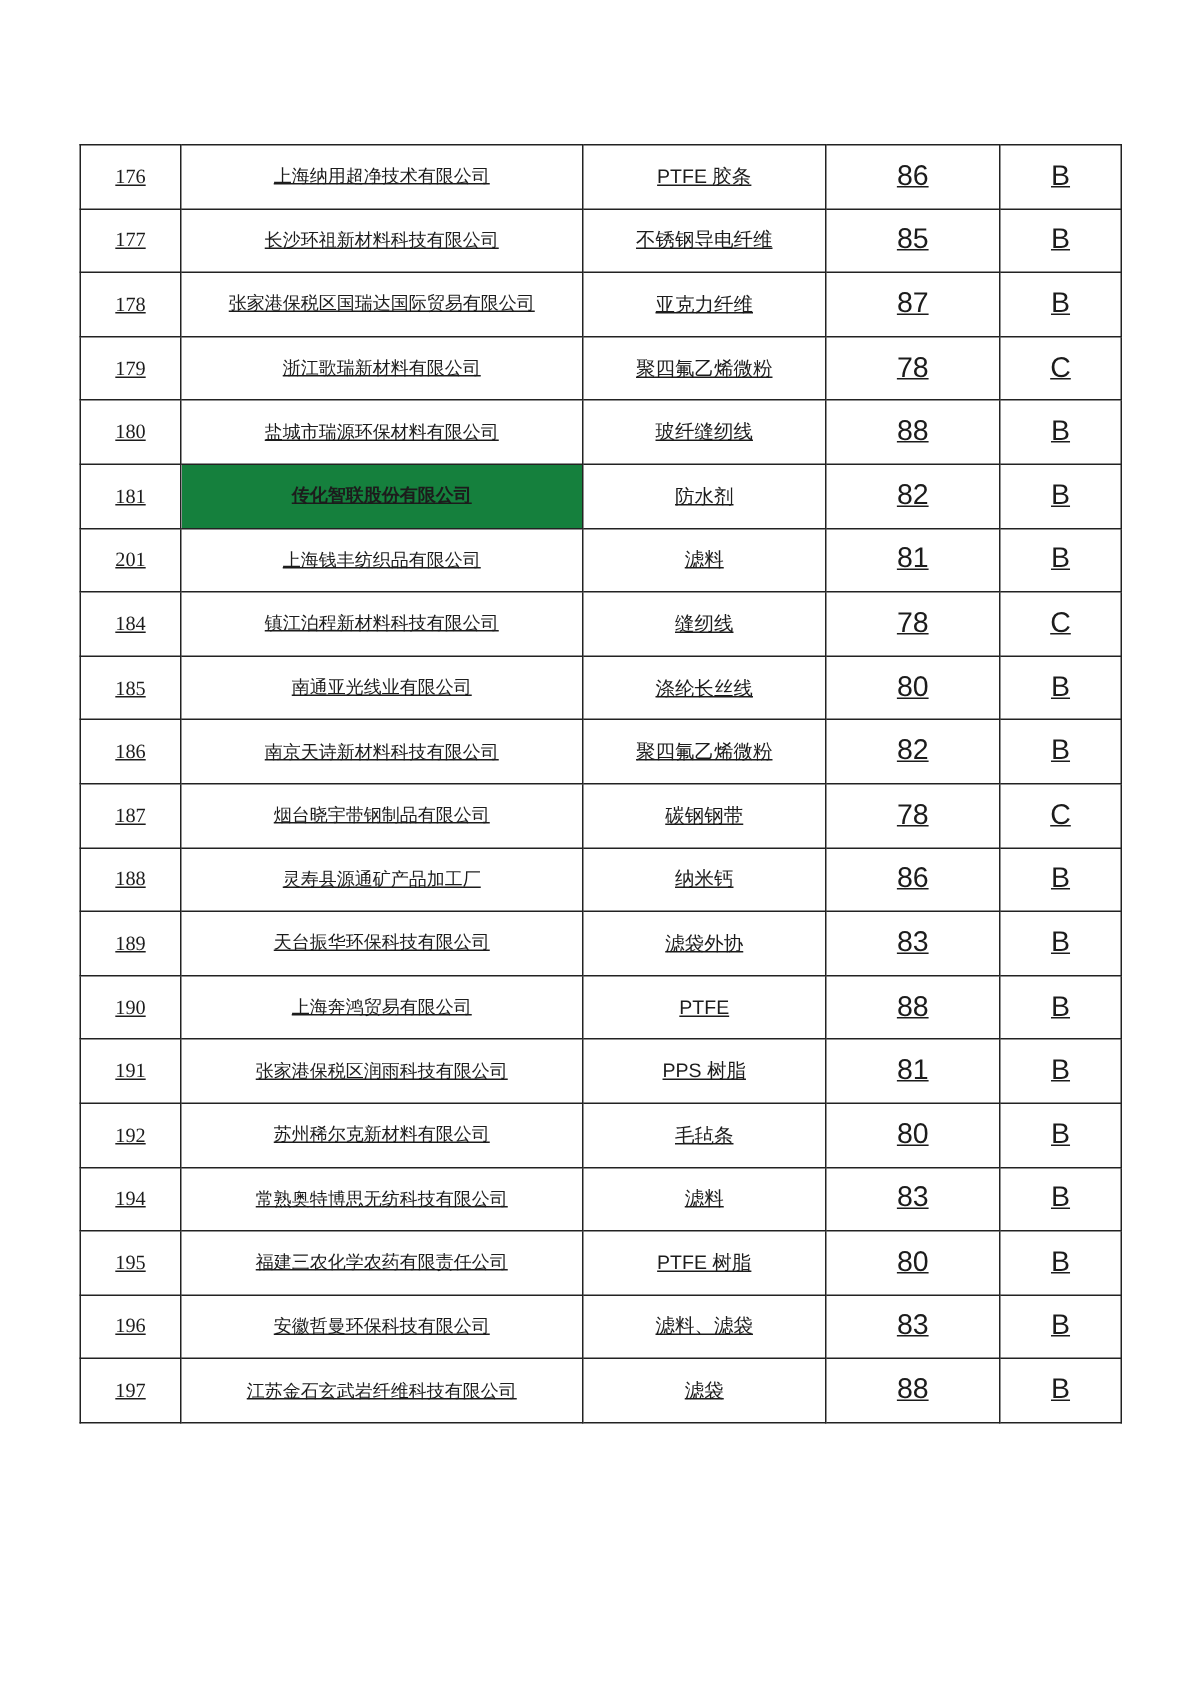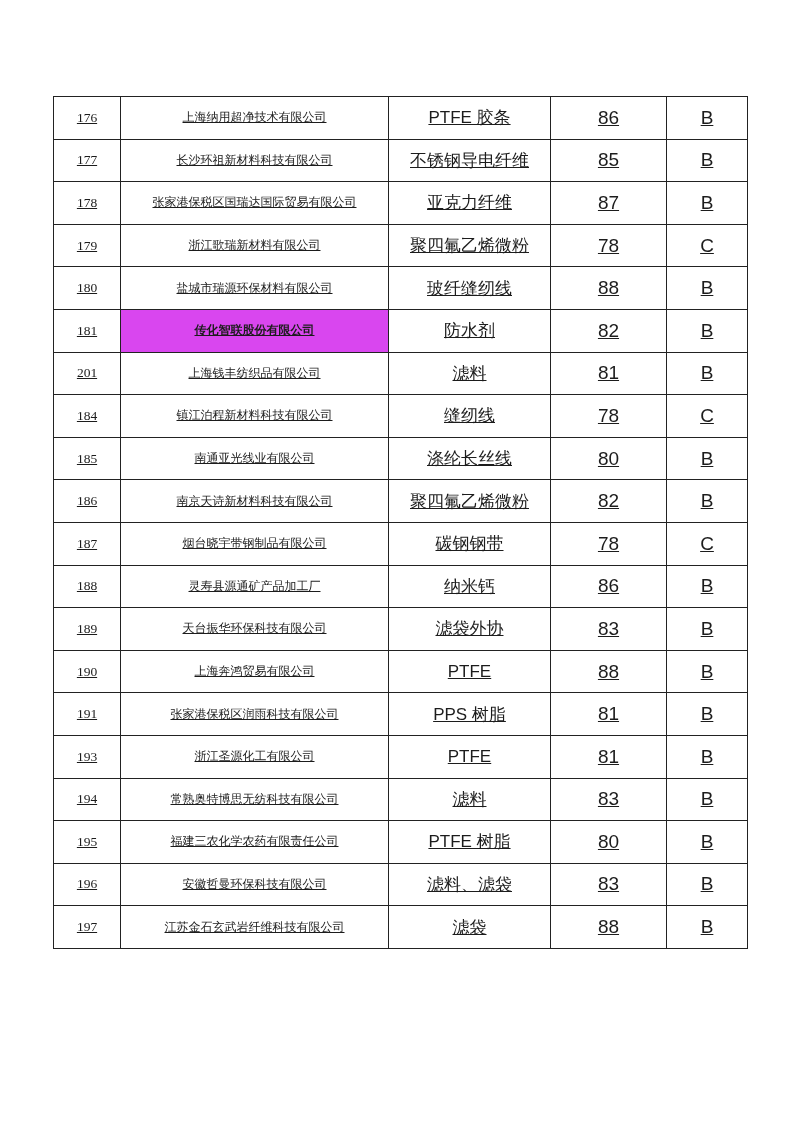--- a/index.html
+++ b/index.html
@@ -34,21 +34,21 @@
     white-space: nowrap;
   }
   td.c-no {
     font-family: "Liberation Serif", serif;
     font-size: 13.5px;
   }
   td.c-company {
     font-size: 12px;
   }
   td.c-product {
-    font-size: 17px;
+    font-size: 13px;
   }
   td.c-score {
     font-size: 19px;
     font-family: "Liberation Sans", sans-serif;
   }
   td.c-grade {
     font-size: 19px;
     font-family: "Liberation Sans", sans-serif;
   }
   td.hl {
@@ -97,21 +97,21 @@
   </tr>
       <tr>
     <td class="c-no">180</td>
     <td class="c-company">盐城市瑞源环保材料有限公司</td>
     <td class="c-product">玻纤缝纫线</td>
     <td class="c-score">88</td>
     <td class="c-grade">B</td>
   </tr>
       <tr>
     <td class="c-no">181</td>
-    <td class="c-company hl" style="background-color: #d946ef;">传化智联股份有限公司</td>
+    <td class="c-company hl" style="background-color: #15803d;">传化智联股份有限公司</td>
     <td class="c-product">防水剂</td>
     <td class="c-score">82</td>
     <td class="c-grade">B</td>
   </tr>
       <tr>
     <td class="c-no">201</td>
     <td class="c-company">上海钱丰纺织品有限公司</td>
     <td class="c-product">滤料</td>
     <td class="c-score">81</td>
     <td class="c-grade">B</td>
@@ -166,24 +166,24 @@
     <td class="c-grade">B</td>
   </tr>
       <tr>
     <td class="c-no">191</td>
     <td class="c-company">张家港保税区润雨科技有限公司</td>
     <td class="c-product">PPS 树脂</td>
     <td class="c-score">81</td>
     <td class="c-grade">B</td>
   </tr>
       <tr>
-    <td class="c-no">193</td>
-    <td class="c-company">浙江圣源化工有限公司</td>
-    <td class="c-product">PTFE</td>
-    <td class="c-score">81</td>
+    <td class="c-no">192</td>
+    <td class="c-company">苏州稀尔克新材料有限公司</td>
+    <td class="c-product">毛毡条</td>
+    <td class="c-score">80</td>
     <td class="c-grade">B</td>
   </tr>
       <tr>
     <td class="c-no">194</td>
     <td class="c-company">常熟奥特博思无纺科技有限公司</td>
     <td class="c-product">滤料</td>
     <td class="c-score">83</td>
     <td class="c-grade">B</td>
   </tr>
       <tr>

